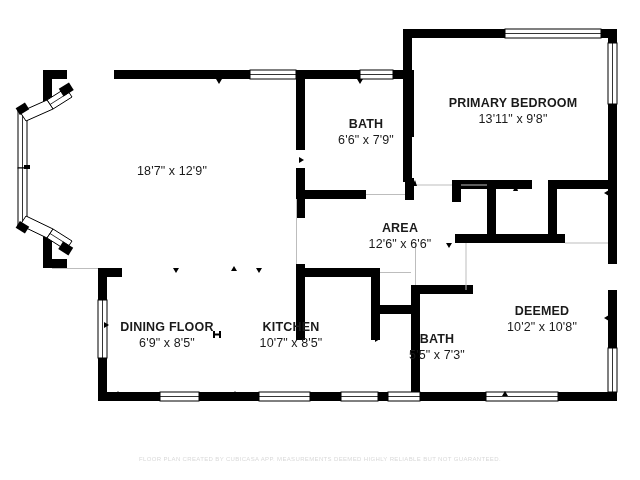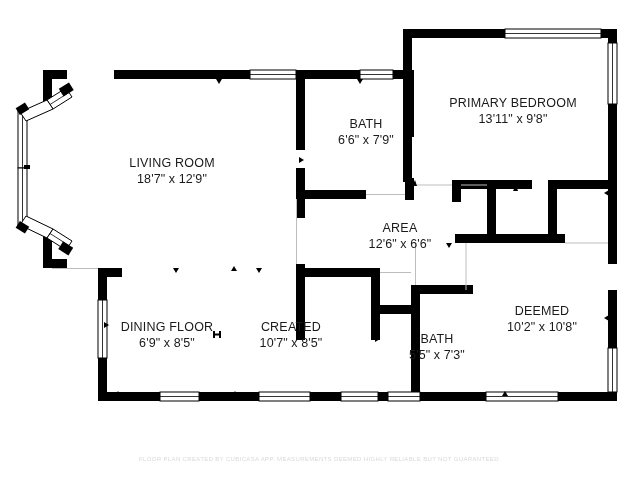--- a/index.html
+++ b/index.html
@@ -19,21 +19,21 @@
     text-align:center;
     line-height:1.25;
     color:#1a1a1a;
     white-space:nowrap;
     pointer-events:none;
   }
   .room-label .rname{
     display:block;
     font-size:12.5px;
     letter-spacing:0.2px;
-    font-weight:400;
+    font-weight:700;
   }
   .room-label .rdim{
     display:block;
     font-size:12.5px;
     letter-spacing:0.1px;
     font-weight:400;
   }
   #footer{
     position:absolute;
     left:0;
@@ -226,21 +226,20 @@
     <rect x="213" y="331" width="2" height="7"></rect>
     <rect x="215" y="333.5" width="4" height="2"></rect>
     <rect x="219" y="331" width="2" height="7"></rect>
   </g>
 
 </svg>
 
 <div id="labels">
 
   <div class="room-label" style="left:172px;top:172px;transform:translate(-50%,-50%);">
-    <span class="rname">LIVING ROOM</span>
     <span class="rdim">18'7" x 12'9"</span>
   </div>
 
   <div class="room-label" style="left:366px;top:133px;transform:translate(-50%,-50%);">
     <span class="rname">BATH</span>
     <span class="rdim">6'6" x 7'9"</span>
   </div>
 
   <div class="room-label" style="left:513px;top:112px;transform:translate(-50%,-50%);">
     <span class="rname">PRIMARY BEDROOM</span>
@@ -256,21 +255,21 @@
     <span class="rname">DEEMED</span>
     <span class="rdim">10'2" x 10'8"</span>
   </div>
 
   <div class="room-label" style="left:167px;top:336px;transform:translate(-50%,-50%);">
     <span class="rname">DINING FLOOR</span>
     <span class="rdim">6'9" x 8'5"</span>
   </div>
 
   <div class="room-label" style="left:291px;top:336px;transform:translate(-50%,-50%);">
-    <span class="rname">CREATED</span>
+    <span class="rname">KITCHEN</span>
     <span class="rdim">10'7" x 8'5"</span>
   </div>
 
   <div class="room-label" style="left:437px;top:348px;transform:translate(-50%,-50%);">
     <span class="rname">BATH</span>
     <span class="rdim">5'5" x 7'3"</span>
   </div>
 
 </div>
 

